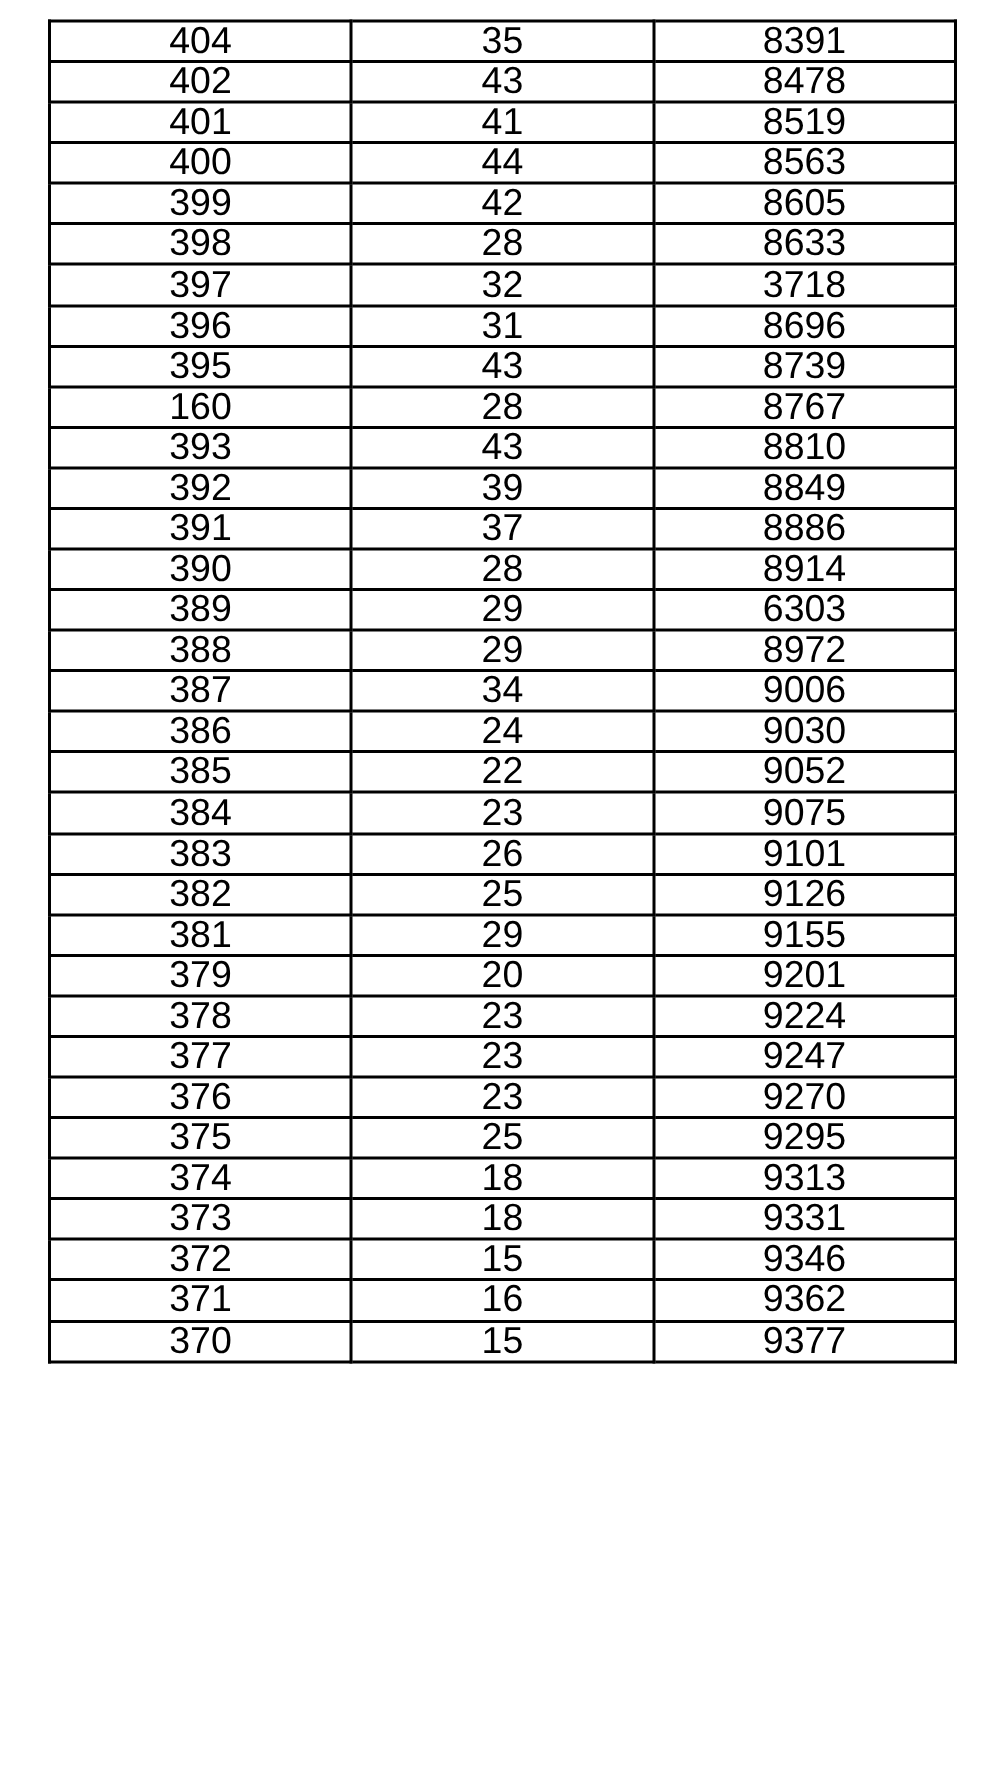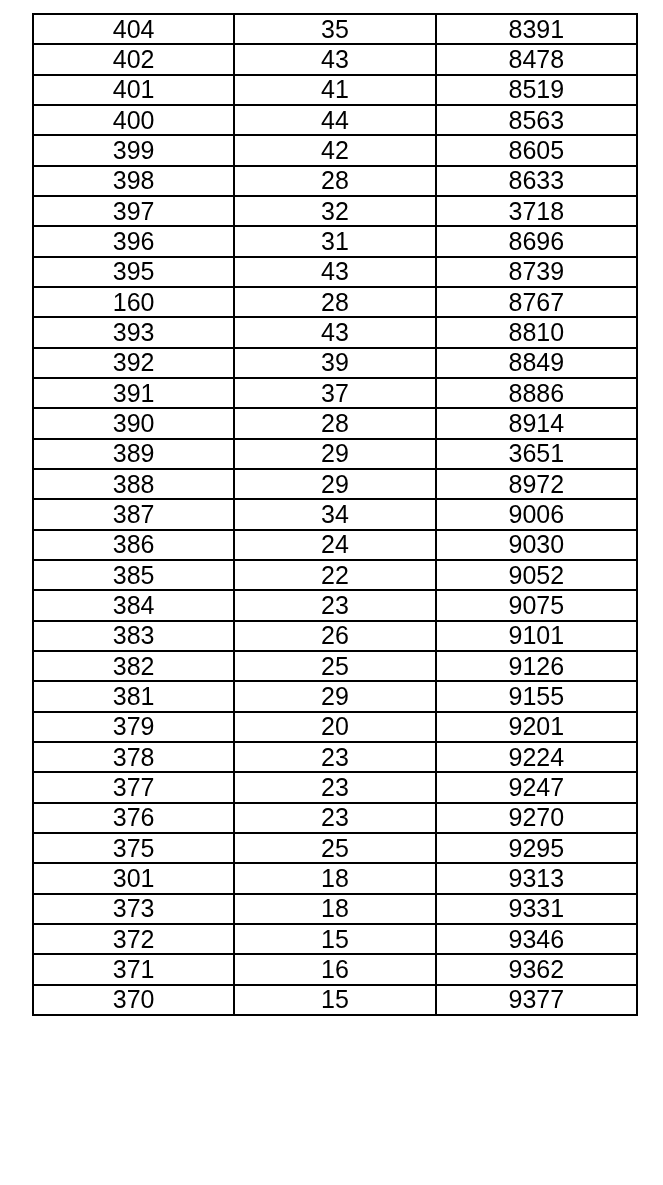--- a/index.html
+++ b/index.html
@@ -15,21 +15,21 @@
     width: 663px;
     height: 1185px;
     font-family: "Liberation Sans", sans-serif;
     background: #ffffff;
   }
   table.data-table {
     position: absolute;
     left: 32px;
     top: 13px;
     width: 606px;
-    height: 1003px;
+    height: 896px;
     border-collapse: collapse;
     table-layout: fixed;
   }
   table.data-table td {
     border: 2px solid #000000;
     text-align: center;
     vertical-align: middle;
     font-size: 25px;
     line-height: 1;
     color: #000000;
@@ -110,21 +110,21 @@
           <td>8886</td>
         </tr>
         <tr>
           <td>390</td>
           <td>28</td>
           <td>8914</td>
         </tr>
         <tr>
           <td>389</td>
           <td>29</td>
-          <td>3651</td>
+          <td>6303</td>
         </tr>
         <tr>
           <td>388</td>
           <td>29</td>
           <td>8972</td>
         </tr>
         <tr>
           <td>387</td>
           <td>34</td>
           <td>9006</td>
@@ -178,21 +178,21 @@
           <td>376</td>
           <td>23</td>
           <td>9270</td>
         </tr>
         <tr>
           <td>375</td>
           <td>25</td>
           <td>9295</td>
         </tr>
         <tr>
-          <td>301</td>
+          <td>374</td>
           <td>18</td>
           <td>9313</td>
         </tr>
         <tr>
           <td>373</td>
           <td>18</td>
           <td>9331</td>
         </tr>
         <tr>
           <td>372</td>

